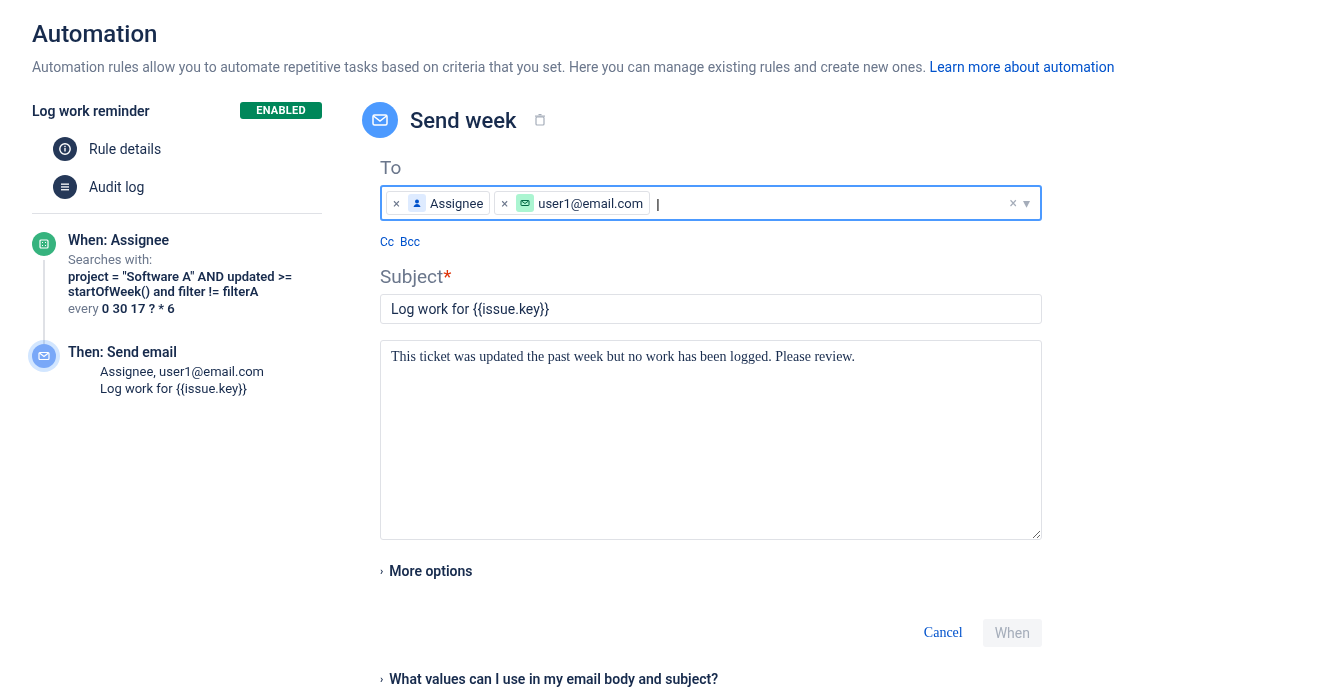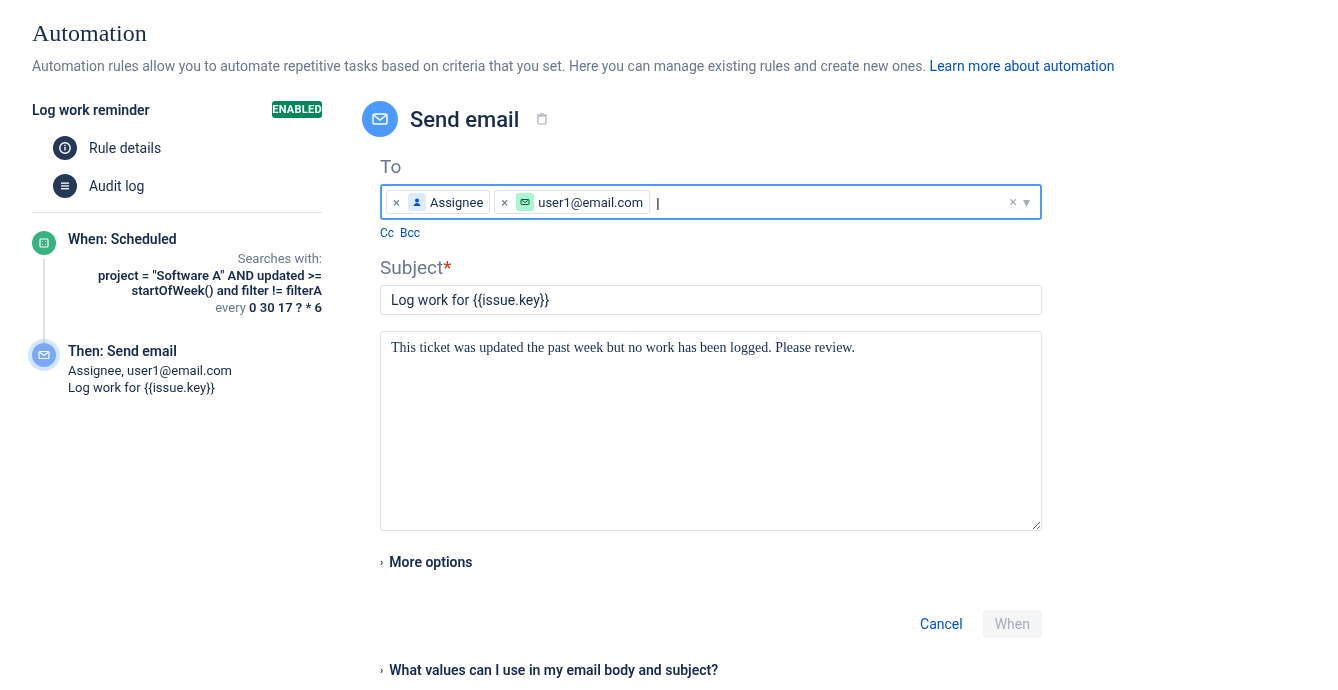--- a/index.html
+++ b/index.html
@@ -4,30 +4,30 @@
 <style>
   * { box-sizing: border-box; }
   body {
     font-family: -apple-system, BlinkMacSystemFont, "Segoe UI", Roboto, Helvetica, Arial, sans-serif;
     margin: 0;
     padding: 20px 32px;
     color: #172B4D;
     font-size: 14px;
     background: #fff;
   }
-  h1 { font-size: 24px; font-weight: 500; margin: 0 0 8px; color: #172B4D; font-family: Liberation Serif, serif; }
+  h1 { font-size: 24px; font-weight: 500; margin: 0 0 8px; color: #172B4D; }
   .desc { color: #6B778C; margin: 0 0 24px; font-size: 14px; line-height: 1.6; }
   .desc a { color: #0052CC; text-decoration: none; }
   .layout { display: flex; gap: 40px; }
   .left-col { width: 290px; flex: 0 0 290px; }
   .right-col { flex: 1; min-width: 0; max-width: 680px; }
 
   .rule-header { display: flex; align-items: center; justify-content: space-between; margin-bottom: 18px; gap: 41px; }
   .rule-title { font-weight: 600; font-size: 14px; color: #172B4D; }
-  .enabled-badge { background: #00875A; color: #fff; font-size: 11px; font-weight: 700; padding: 2px 0; border-radius: 3px; letter-spacing: 0.3px; }
+  .enabled-badge { background: #00875A; color: #fff; font-size: 11px; font-weight: 700; padding: 2px 16px; border-radius: 3px; letter-spacing: 0.3px; }
 
   .nav-item { display: flex; align-items: center; gap: 12px; margin-bottom: 14px; cursor: pointer; padding-left: 21px; }
   .nav-dot {
     width: 24px; height: 24px; border-radius: 50%; display: flex; align-items: center; justify-content: center;
     color: #fff; font-size: 12px; flex-shrink: 0;
   }
   .nav-dot.dark { background: #253858; }
   .nav-label { color: #172B4D; font-size: 14px; }
 
   .divider { border: none; border-top: 1px solid #DFE1E6; margin: 12px 0 18px; }
@@ -37,23 +37,23 @@
     content: ""; position: absolute; left: 11px; top: 28px; width: 2px; bottom: -28px; background: #DFE1E6;
   }
   .step-dot {
     position: absolute; left: 0; top: 0; width: 24px; height: 24px; border-radius: 50%;
     display: flex; align-items: center; justify-content: center; color: #fff; flex-shrink: 0;
   }
   .step-dot.green { background: #36B37E; }
   .step-dot.blue { background: #79A8F8; box-shadow: 0 0 0 4px rgba(76,154,255,0.25); }
   .step-dot.gray { background: #DFE1E6; color: #6B778C; }
   .step-title { font-weight: 600; color: #172B4D; margin-bottom: 4px; }
-  .step-sub { font-size: 13px; color: #6B778C; margin-bottom: 2px; text-align: right; }
+  .step-sub { font-size: 13px; color: #6B778C; margin-bottom: 2px; }
   .step-sub strong { color: #172B4D; font-weight: 600; }
-  .step-line { font-size: 13px; color: #172B4D; margin-bottom: 2px; }
+  .step-line { font-size: 13px; color: #172B4D; margin-bottom: 2px; margin-left: 32px; }
 
   .panel-header { display: flex; align-items: center; gap: 12px; margin-bottom: 18px; }
   .panel-icon {
     width: 36px; height: 36px; border-radius: 50%; background: #4C9AFF;
     display: flex; align-items: center; justify-content: center; color: #fff;
   }
   .panel-title { font-size: 22px; font-weight: 500; color: #172B4D; }
   .trash-btn { color: #A5ADBA; cursor: pointer; padding: 4px; }
 
   .field-block { margin-left: 18px; margin-bottom: 16px; }
@@ -70,38 +70,38 @@
     border: 1px solid #DFE1E6; border-radius: 3px; padding: 2px 6px 2px 2px;
     font-size: 13px; background: #fff;
   }
   .chip-x { color: #6B778C; padding: 0 4px; cursor: pointer; font-size: 13px; }
   .chip-icon-user { width: 18px; height: 18px; border-radius: 3px; background: #DEEBFF; display:flex;align-items:center;justify-content:center;color:#0052CC;font-size:11px;}
   .chip-icon-mail { width: 18px; height: 18px; border-radius: 3px; background: #ABF5D1; display:flex;align-items:center;justify-content:center;color:#006644;font-size:10px;}
   .to-input { border: none; outline: none; flex: 1; min-width: 40px; font-size: 13px; }
   .to-right { margin-left: auto; display: flex; align-items: center; gap: 6px; color: #A5ADBA; padding-right: 6px; }
   .to-right span { cursor: pointer; }
 
-  .cc-row { margin-top: 6px; font-size: 12px; }
+  .cc-row { margin-top: 14px; font-size: 12px; }
   .cc-row span { color: #0052CC; cursor: pointer; margin-right: 6px; }
 
   .text-input {
     width: 100%; border: 1px solid #DFE1E6; border-radius: 3px; padding: 6px 10px;
     font-size: 14px; color: #172B4D; font-family: inherit;
   }
   .textarea {
     width: 100%; border: 1px solid #DFE1E6; border-radius: 3px; padding: 8px 10px;
     font-size: 14px; color: #172B4D; font-family: Liberation Serif, serif; resize: vertical; min-height: 200px;
   }
 
   .expander { display: flex; align-items: center; gap: 6px; font-weight: 600; font-size: 14px; cursor: pointer; margin-left: 18px; margin-bottom: 18px; margin-top: 20px; }
   .expander .chev { font-size: 11px; color: #172B4D; }
 
   .footer-row { display: flex; justify-content: flex-end; gap: 8px; margin-top: 40px; margin-bottom: 24px; }
   .btn { border: none; border-radius: 3px; padding: 6px 12px; font-size: 14px; cursor: pointer; font-family: inherit; }
-  .btn-link { background: transparent; color: #0052CC; }
+  .btn-link { background: transparent; color: #0052CC; font-family: Liberation Serif, serif; }
   .btn-save { background: #F4F5F7; color: #A5ADBA; cursor: default; }
 
   svg { display: block; }
 </style>
 </head>
 <body>
 
 <h1>Automation</h1>
 <p class="desc">
   <span>Automation rules allow you to automate repetitive tasks based on criteria that you set. Here you can manage existing rules and create new ones. </span><a href="#">Learn more about automation</a>
@@ -142,21 +142,21 @@
     <div class="step">
       <span class="step-dot green">
         <svg width="12" height="12" viewBox="0 0 12 12" fill="none">
             <rect x="2" y="2" width="8" height="8" rx="1" stroke="#fff" stroke-width="1.2"></rect>
             <rect x="4" y="4" width="1" height="1" fill="#fff"></rect>
             <rect x="7" y="4" width="1" height="1" fill="#fff"></rect>
             <rect x="4" y="7" width="1" height="1" fill="#fff"></rect>
             <rect x="7" y="7" width="1" height="1" fill="#fff"></rect>
           </svg>
       </span>
-      <div class="step-title">When: Scheduled</div>
+      <div class="step-title">When: Assignee</div>
       <div class="step-sub">Searches with:</div>
       <div class="step-sub"><strong>project = "Software A" AND updated &gt;= startOfWeek() and filter != filterA</strong></div>
       <div class="step-sub"><span>every </span><strong>0 30 17 ? * 6</strong></div>
     </div>
 
     <div class="step">
       <span class="step-dot blue">
         <svg width="14" height="14" viewBox="0 0 14 14" fill="none">
             <rect x="2" y="3.5" width="10" height="7" rx="1" stroke="#fff" stroke-width="1.2"></rect>
             <path d="M2.5 4L7 7.5L11.5 4" stroke="#fff" stroke-width="1.2"></path>
@@ -170,21 +170,21 @@
   </div>
 
   <div class="right-col">
     <div class="panel-header">
       <span class="panel-icon">
         <svg width="20" height="20" viewBox="0 0 20 20" fill="none">
             <rect x="3" y="5" width="14" height="10" rx="1.5" stroke="#fff" stroke-width="1.5"></rect>
             <path d="M3.5 6L10 11L16.5 6" stroke="#fff" stroke-width="1.5"></path>
           </svg>
       </span>
-      <span class="panel-title">Send email</span>
+      <span class="panel-title">Send week</span>
       <span class="trash-btn">
         <svg width="14" height="14" viewBox="0 0 14 14" fill="none">
             <rect x="3" y="4" width="8" height="8" rx="1" stroke="#A5ADBA" stroke-width="1.2"></rect>
             <rect x="2" y="2.5" width="10" height="1.2" fill="#A5ADBA"></rect>
             <rect x="5.5" y="1" width="3" height="1.2" fill="#A5ADBA"></rect>
           </svg>
       </span>
     </div>
 
     <div class="field-block">

